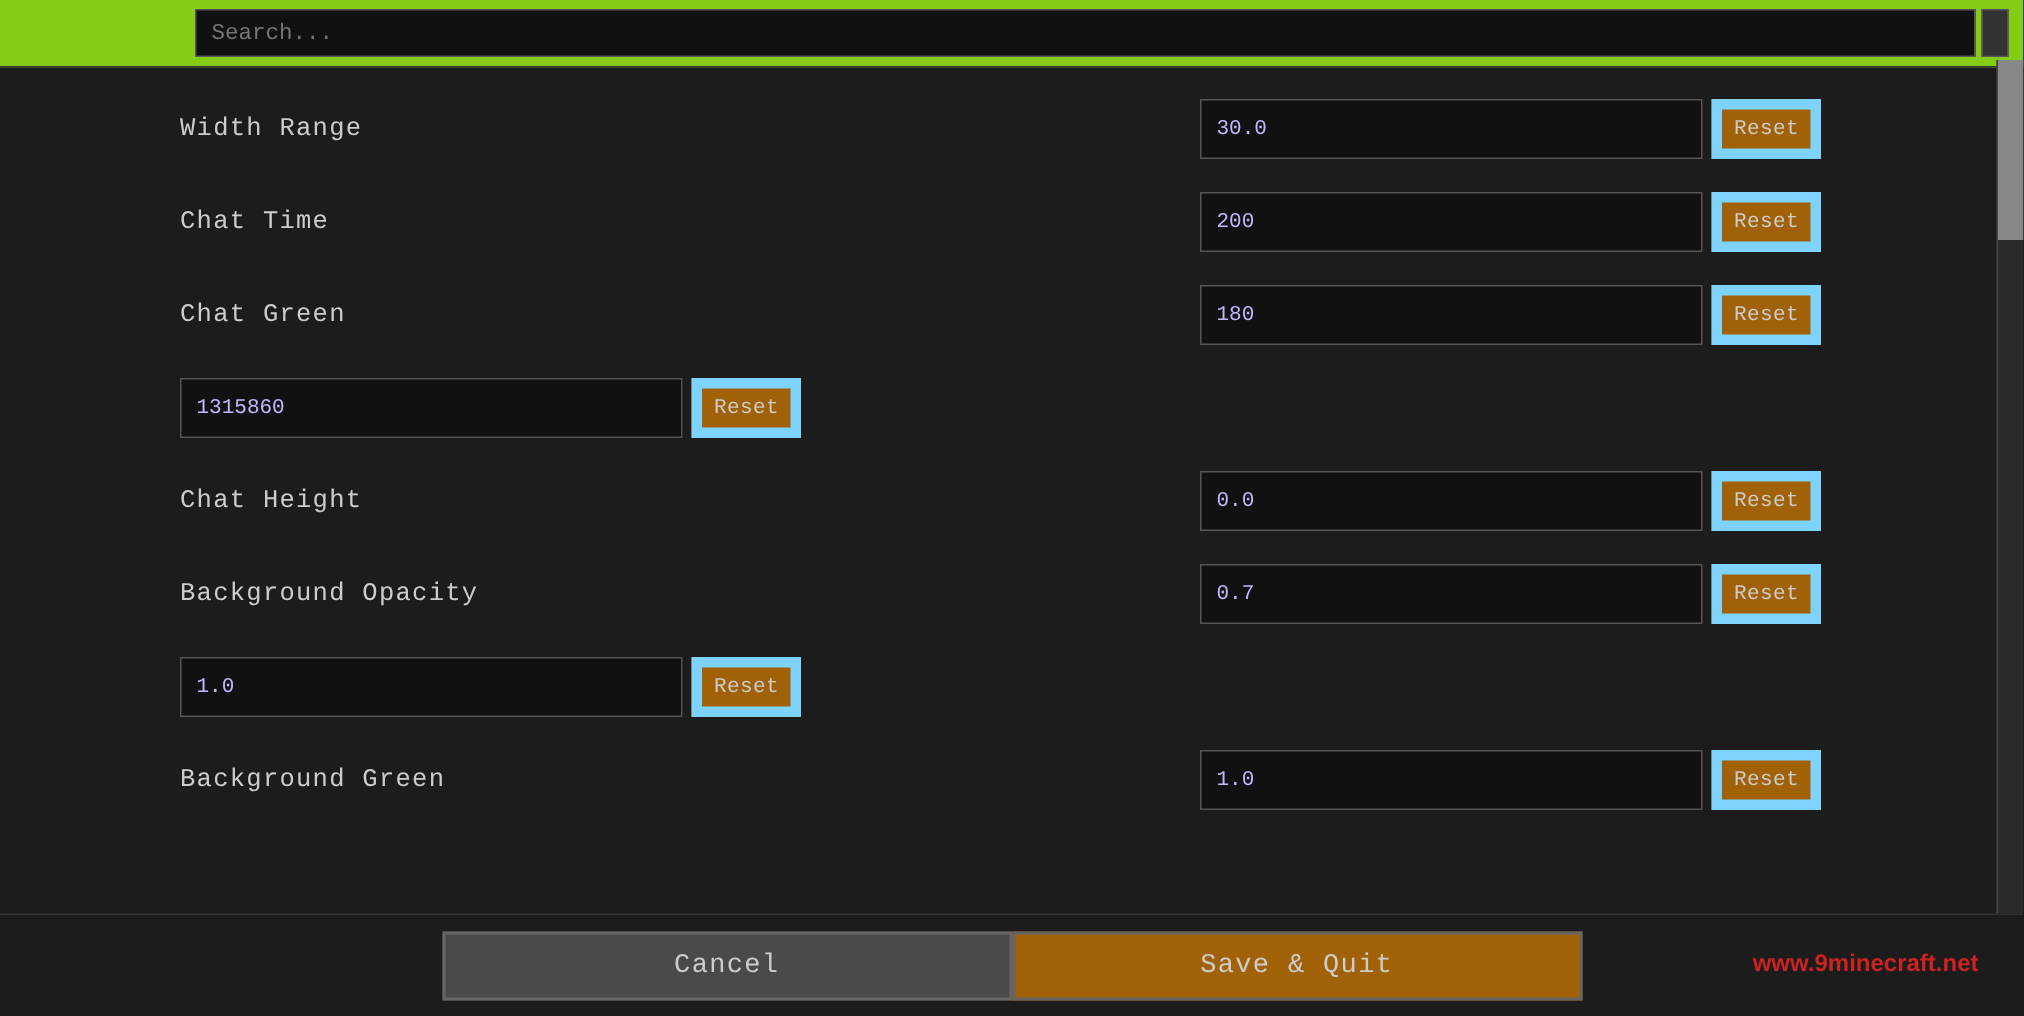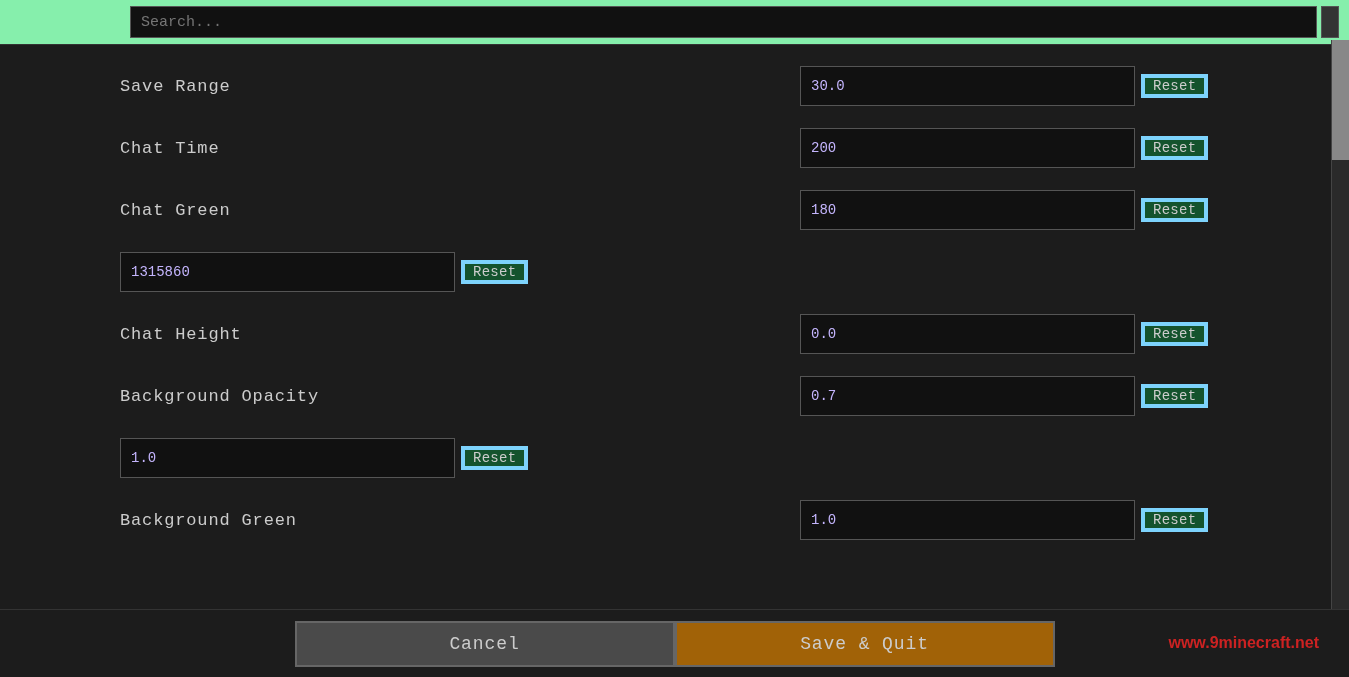--- a/index.html
+++ b/index.html
@@ -23,21 +23,21 @@
       height: 100%;
       display: flex;
       flex-direction: column;
       background-color: #1c1c1c;
     }
 
     .search-bar-row {
       display: flex;
       align-items: center;
       padding: 6px 10px 6px 130px;
-      background-color: #86efac;
+      background-color: #84cc16;
       border-bottom: 1px solid #333;
     }
 
     .search-input {
       flex: 1;
       background-color: #111;
       border: 1px solid #555;
       color: #aaa;
       font-family: 'Courier New', Courier, monospace;
       font-size: 15px;
@@ -82,27 +82,27 @@
       font-family: 'Courier New', Courier, monospace;
       font-size: 14px;
       padding: 18px 10px;
       height: 40px;
       outline: none;
     }
 
     .reset-button {
       flex: 0 0 60px;
       margin-left: 6px;
-      background-color: #14532d;
-      border: 4px solid #7dd3fc;
+      background-color: #a16207;
+      border: 7px solid #7dd3fc;
       color: #cccccc;
       font-family: 'Courier New', Courier, monospace;
       font-size: 14px;
       padding: 0 8px;
-      height: 24px;
+      height: 40px;
       cursor: pointer;
       letter-spacing: 0.02em;
     }
 
     .scrollbar-track {
       position: absolute;
       right: 0;
       top: 40px;
       width: 18px;
       bottom: 68px;
@@ -169,21 +169,21 @@
 <div class="main-container">
 
   <div class="search-bar-row">
     <input class="search-input" type="text" placeholder="Search..." style="">
     <div class="scrollbar-placeholder"></div>
   </div>
 
   <div class="settings-list" id="settings-list">
 
   <div class="setting-row">
-        <span class="setting-label">Save Range</span>
+        <span class="setting-label">Width Range</span>
         <input type="text" class="setting-input" value="30.0" style="">
         <button class="reset-button">Reset</button>
       </div>
       <div class="setting-row">
         <span class="setting-label">Chat Time</span>
         <input type="text" class="setting-input" value="200" style="">
         <button class="reset-button">Reset</button>
       </div>
       <div class="setting-row">
         <span class="setting-label">Chat Green</span>

